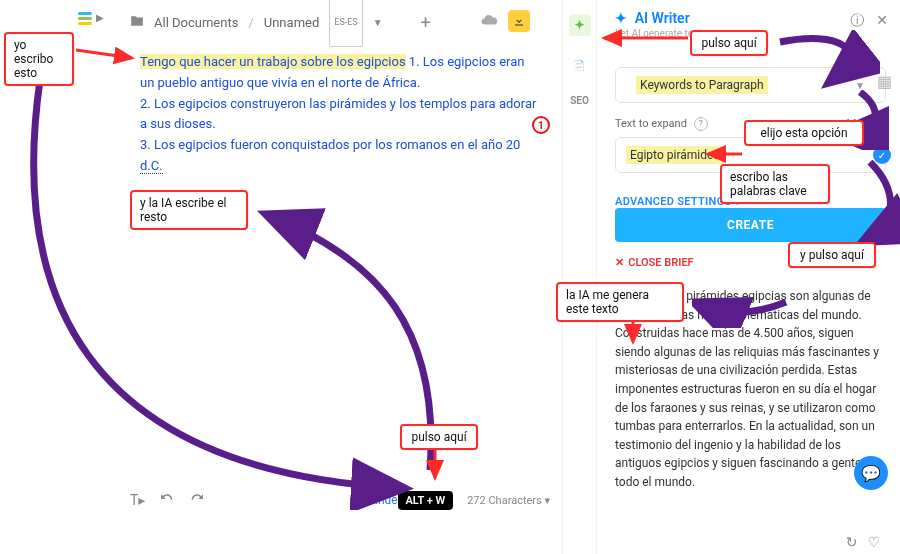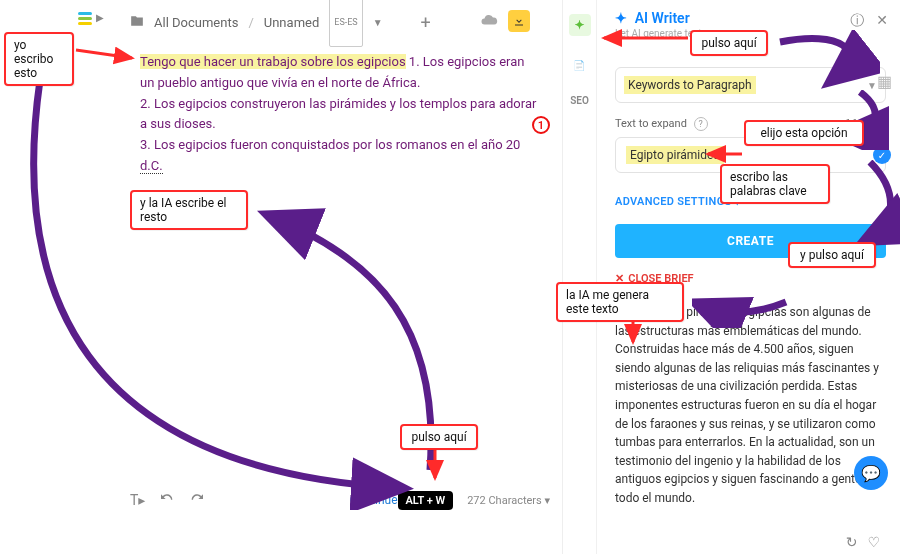--- a/index.html
+++ b/index.html
@@ -13,46 +13,46 @@
   .topbar .ic { color: #888; }
   .plus { font-size: 18px; color: #888; }
   .top-right-icons { position: absolute; left: 480px; top: 10px; display: flex; gap: 10px; align-items: center; }
   .cloud { color: #aaa; }
   .dl { width: 22px; height: 22px; background: #ffcf3f; border-radius: 4px; display: flex; align-items: center; justify-content: center; color: #333; font-size: 12px; }
   .hamburger { position: absolute; left: 78px; top: 12px; }
   .hamburger span { display: block; width: 14px; height: 3px; margin-bottom: 2px; border-radius: 2px; }
   .hamburger span:nth-child(1){ background:#2bbbe6; }
   .hamburger span:nth-child(2){ background:#8cc63f; }
   .hamburger span:nth-child(3){ background:#f5d000; }
-  .doc { position: absolute; left: 140px; top: 52px; width: 400px; line-height: 1.6; font-size: 13px; color: #701a75; }
+  .doc { position: absolute; left: 140px; top: 52px; width: 400px; line-height: 1.6; font-size: 13px; color: #1d4ed8; }
   .num-circle { position: absolute; left: 532px; top: 116px; width: 18px; height: 18px; border: 2px solid #e11; color: #e11; border-radius: 50%; font-size: 11px; display: flex; align-items: center; justify-content: center; font-weight: 600; }
   .btm-tool { position: absolute; left: 130px; top: 482px; width: 420px; height: 36px; display: flex; align-items: center; gap: 14px; color: #888; }
   .btm-tool .tcap { font-size: 14px; }
   .cont-btn { display: inline-flex; align-items: center; color: #1e7bd6; font-size: 12px; }
   .kb { background: #000000; color: #fff; padding: 3px 8px; border-radius: 4px; font-size: 11px; font-weight: 600; }
   .charct { font-size: 11px; color: #888; }
   
   .panel { position: absolute; left: 562px; top: 0; width: 338px; height: 554px; border-left: 1px solid #eee; }
   .panel-strip { width: 34px; height: 554px; background: #fff; border-right: 1px solid #f0f0f0; float: left; display: flex; flex-direction: column; align-items: center; padding-top: 14px; gap: 24px; color: #888; font-size: 10px; font-weight: 600; }
   .panel-strip .ai-badge { width: 22px; height: 22px; background: #e8f9e0; border-radius: 4px; display: flex; align-items: center; justify-content: center; color: #5fbf3c; font-size: 12px; }
   .panel-body { margin-left: 34px; padding: 10px 14px 12px 18px; }
   .ph { display: flex; align-items: center; gap: 8px; color: #0b84ff; font-weight: 600; font-size: 14px; }
   .ph-sub { font-size: 10px; color: #aaa; margin-top: 2px; }
   .ph-icons { position: absolute; right: 12px; top: 12px; display: flex; gap: 12px; color: #888; font-size: 14px; }
-  .sel { margin-top: 28px; border: 1px solid #e2e2e2; border-radius: 6px; padding: 8px 8px; display: flex; justify-content: space-between; align-items: center; height: 36px; }
+  .sel { margin-top: 28px; border: 1px solid #e2e2e2; border-radius: 6px; padding: 8px 20px; display: flex; justify-content: space-between; align-items: center; height: 36px; }
   .sel-text { font-size: 12px; }
   .chev { color: #999; font-size: 10px; }
   .grid-ic { position: absolute; right: 8px; top: 72px; color: #bbb; font-size: 16px; }
   .lbl-row { display: flex; justify-content: space-between; margin-top: 14px; font-size: 11px; color: #666; }
   .qm { width: 14px; height: 14px; border: 1px solid #bbb; border-radius: 50%; display: inline-flex; align-items: center; justify-content: center; font-size: 9px; color: #999; margin-left: 4px; }
   .inp { margin-top: 6px; border: 1px solid #e2e2e2; border-radius: 6px; padding: 8px 10px; height: 36px; display: flex; align-items: center; position: relative; }
   .inp-text { font-size: 12px; }
   .ok-badge { position: absolute; right: -6px; top: 8px; width: 18px; height: 18px; background: #1e8eff; border-radius: 50%; color: #fff; font-size: 10px; display: flex; align-items: center; justify-content: center; }
   .adv { margin-top: 22px; color: #1e8eff; font-size: 11px; font-weight: 600; letter-spacing: .3px; }
-  .create-btn { margin-top: 16px; height: 34px; background: #1fb3ff; color: #fff; border-radius: 4px; display: flex; align-items: center; justify-content: center; font-size: 12px; font-weight: 700; letter-spacing: .5px; }
+  .create-btn { height: 34px; background: #1fb3ff; color: #fff; border-radius: 4px; display: flex; align-items: center; justify-content: center; font-size: 12px; font-weight: 700; letter-spacing: .5px; }
   .close-brief { margin-top: 14px; color: #e53935; font-size: 11px; font-weight: 600; display: flex; align-items: center; gap: 4px; }
   .gen { margin-top: 18px; font-size: 12px; line-height: 1.55; color: #333; }
   .gen-icons { position: absolute; right: 20px; bottom: 4px; display: flex; gap: 10px; color: #888; font-size: 14px; }
   .chat-bubble { position: absolute; right: 12px; top: 456px; width: 34px; height: 34px; background: #1e8eff; border-radius: 50%; color: #fff; display: flex; align-items: center; justify-content: center; font-size: 16px; }
   .dotted { border-bottom: 1px dotted #333; }
   svg.curve { position: absolute; z-index: 48; }
 </style>
 </head>
 <body>
 

